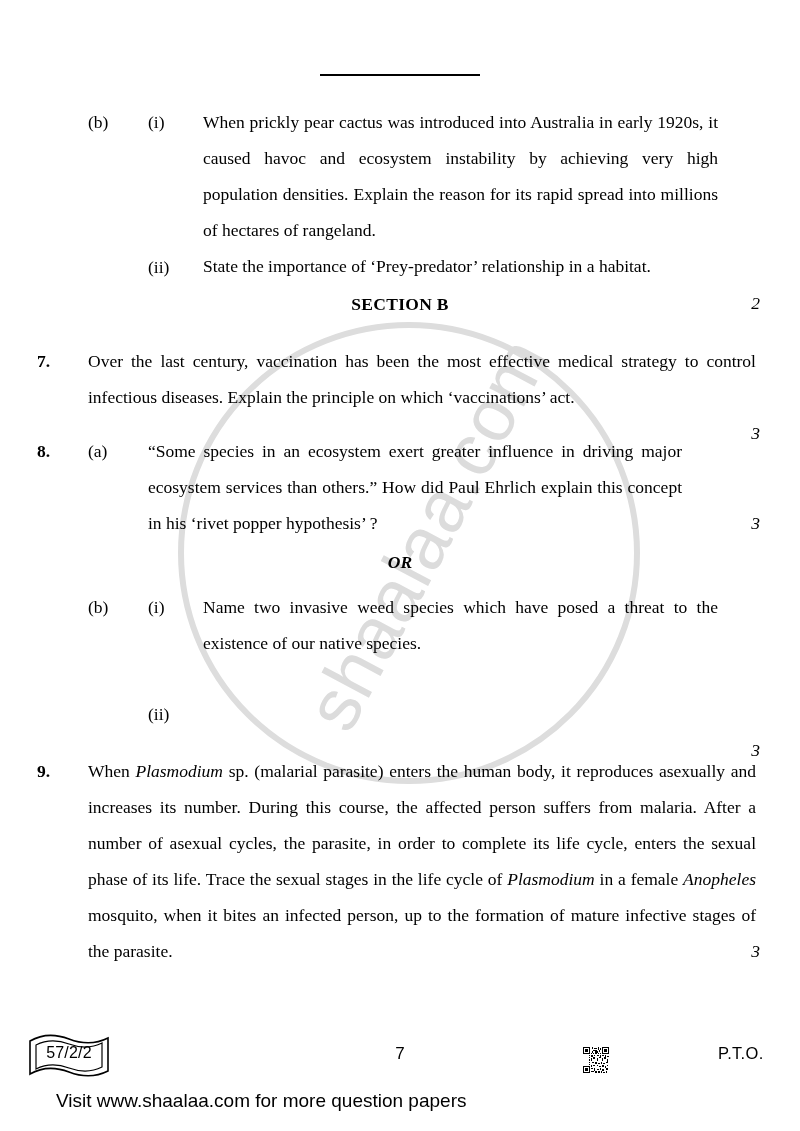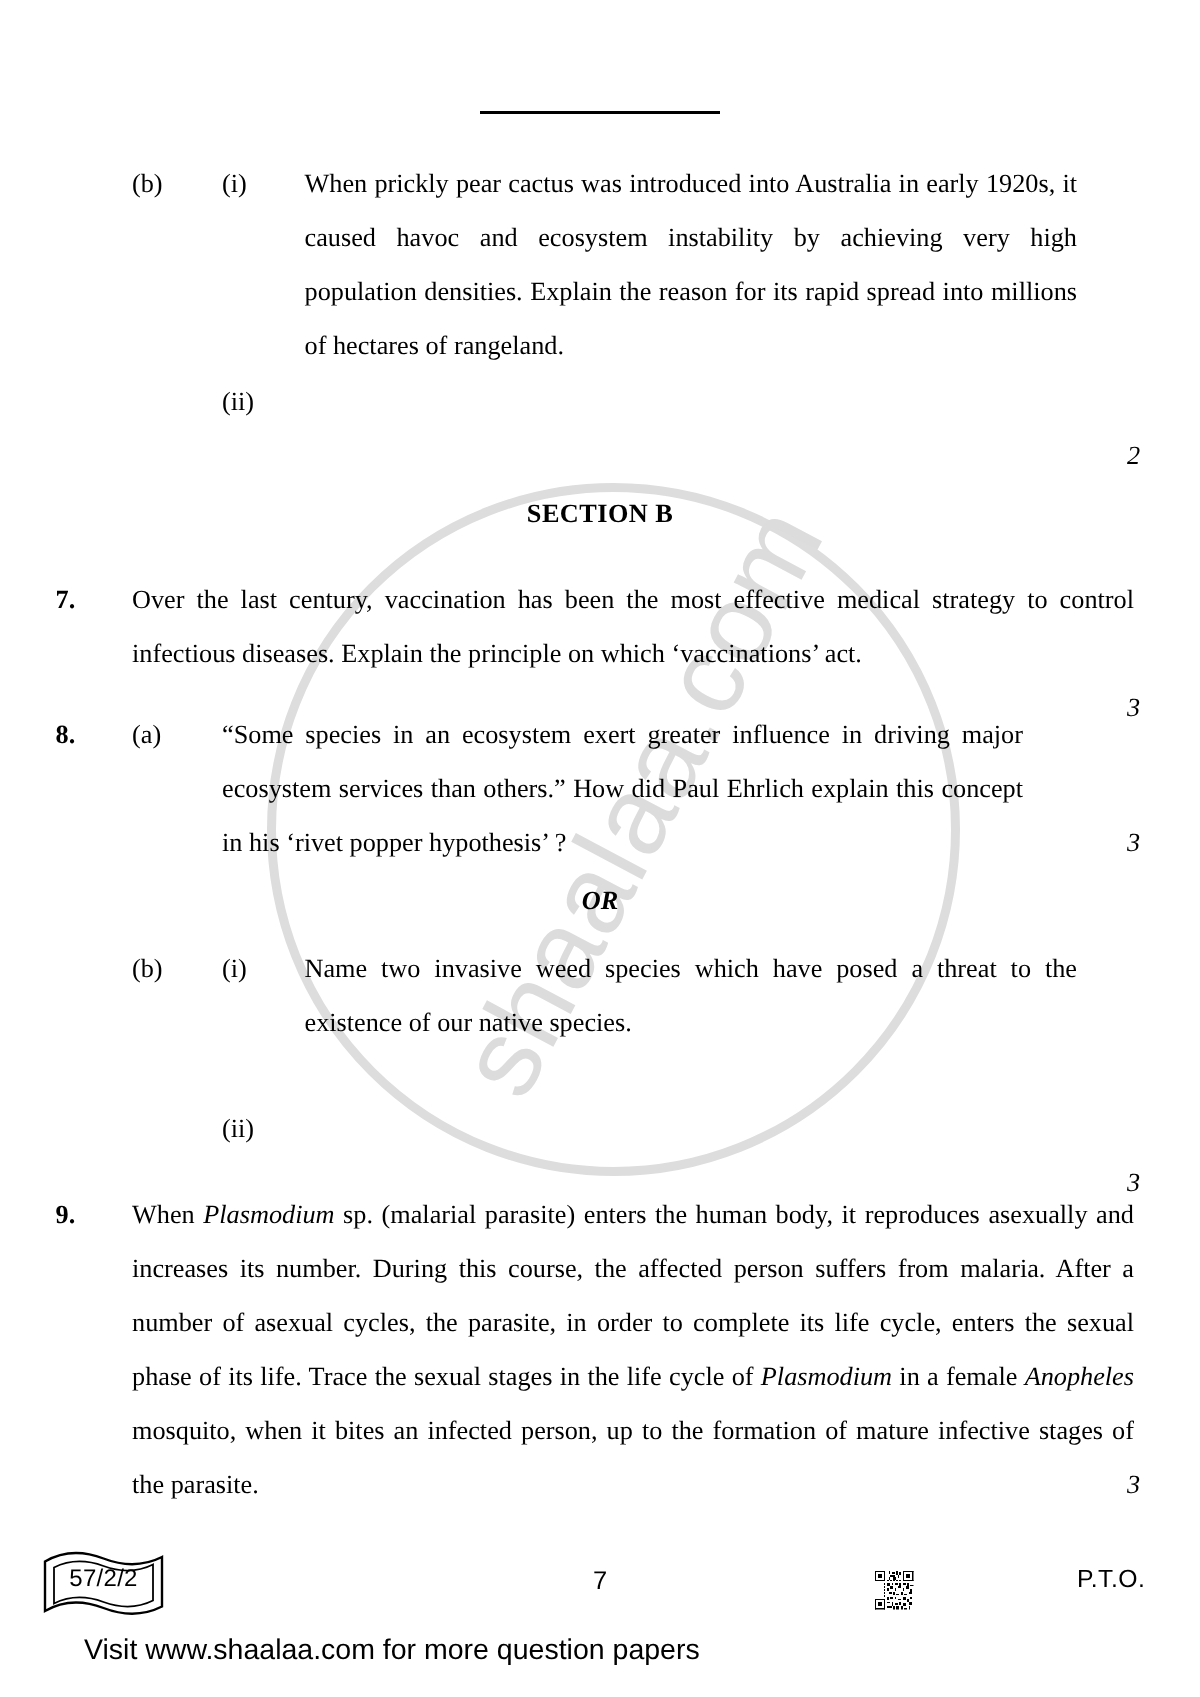--- a/index.html
+++ b/index.html
@@ -225,24 +225,25 @@
 
   <div id="top-rule"></div>
 
   <div id="content">
 
     <div class="qblock" style="height:182px;">
       <span class="sublabel-a">(b)</span>
       <span class="sublabel-b" style="top:0;">(i)</span>
       <p class="body ind-203">When prickly pear cactus was introduced into Australia in early 1920s, it caused havoc and ecosystem instability by achieving very high population densities. Explain the reason for its rapid spread into millions of hectares of rangeland.</p>
       <span class="sublabel-b" style="top:145px;">(ii)</span>
+      <p class="body ind-203" style="margin-top:0;">State the importance of ‘Prey-predator’ relationship in a habitat.</p>
       <span class="marks" style="top:181px;">2</span>
     </div>
 
-    <div class="centered-head" style="margin-top:38px;">SECTION B</div>
+    <div class="centered-head" style="">SECTION B</div>
 
     <div class="qblock" style="margin-top:21px;">
       <span class="num">7.</span>
       <p class="body ind-88">Over the last century, vaccination has been the most effective medical strategy to control infectious diseases. Explain the principle on which ‘vaccinations’ act.</p>
       <span class="marks" style="top:72px;">3</span>
     </div>
 
     <div class="qblock" style="margin-top:18px;">
       <span class="num">8.</span>
       <span class="sublabel-a">(a)</span>

